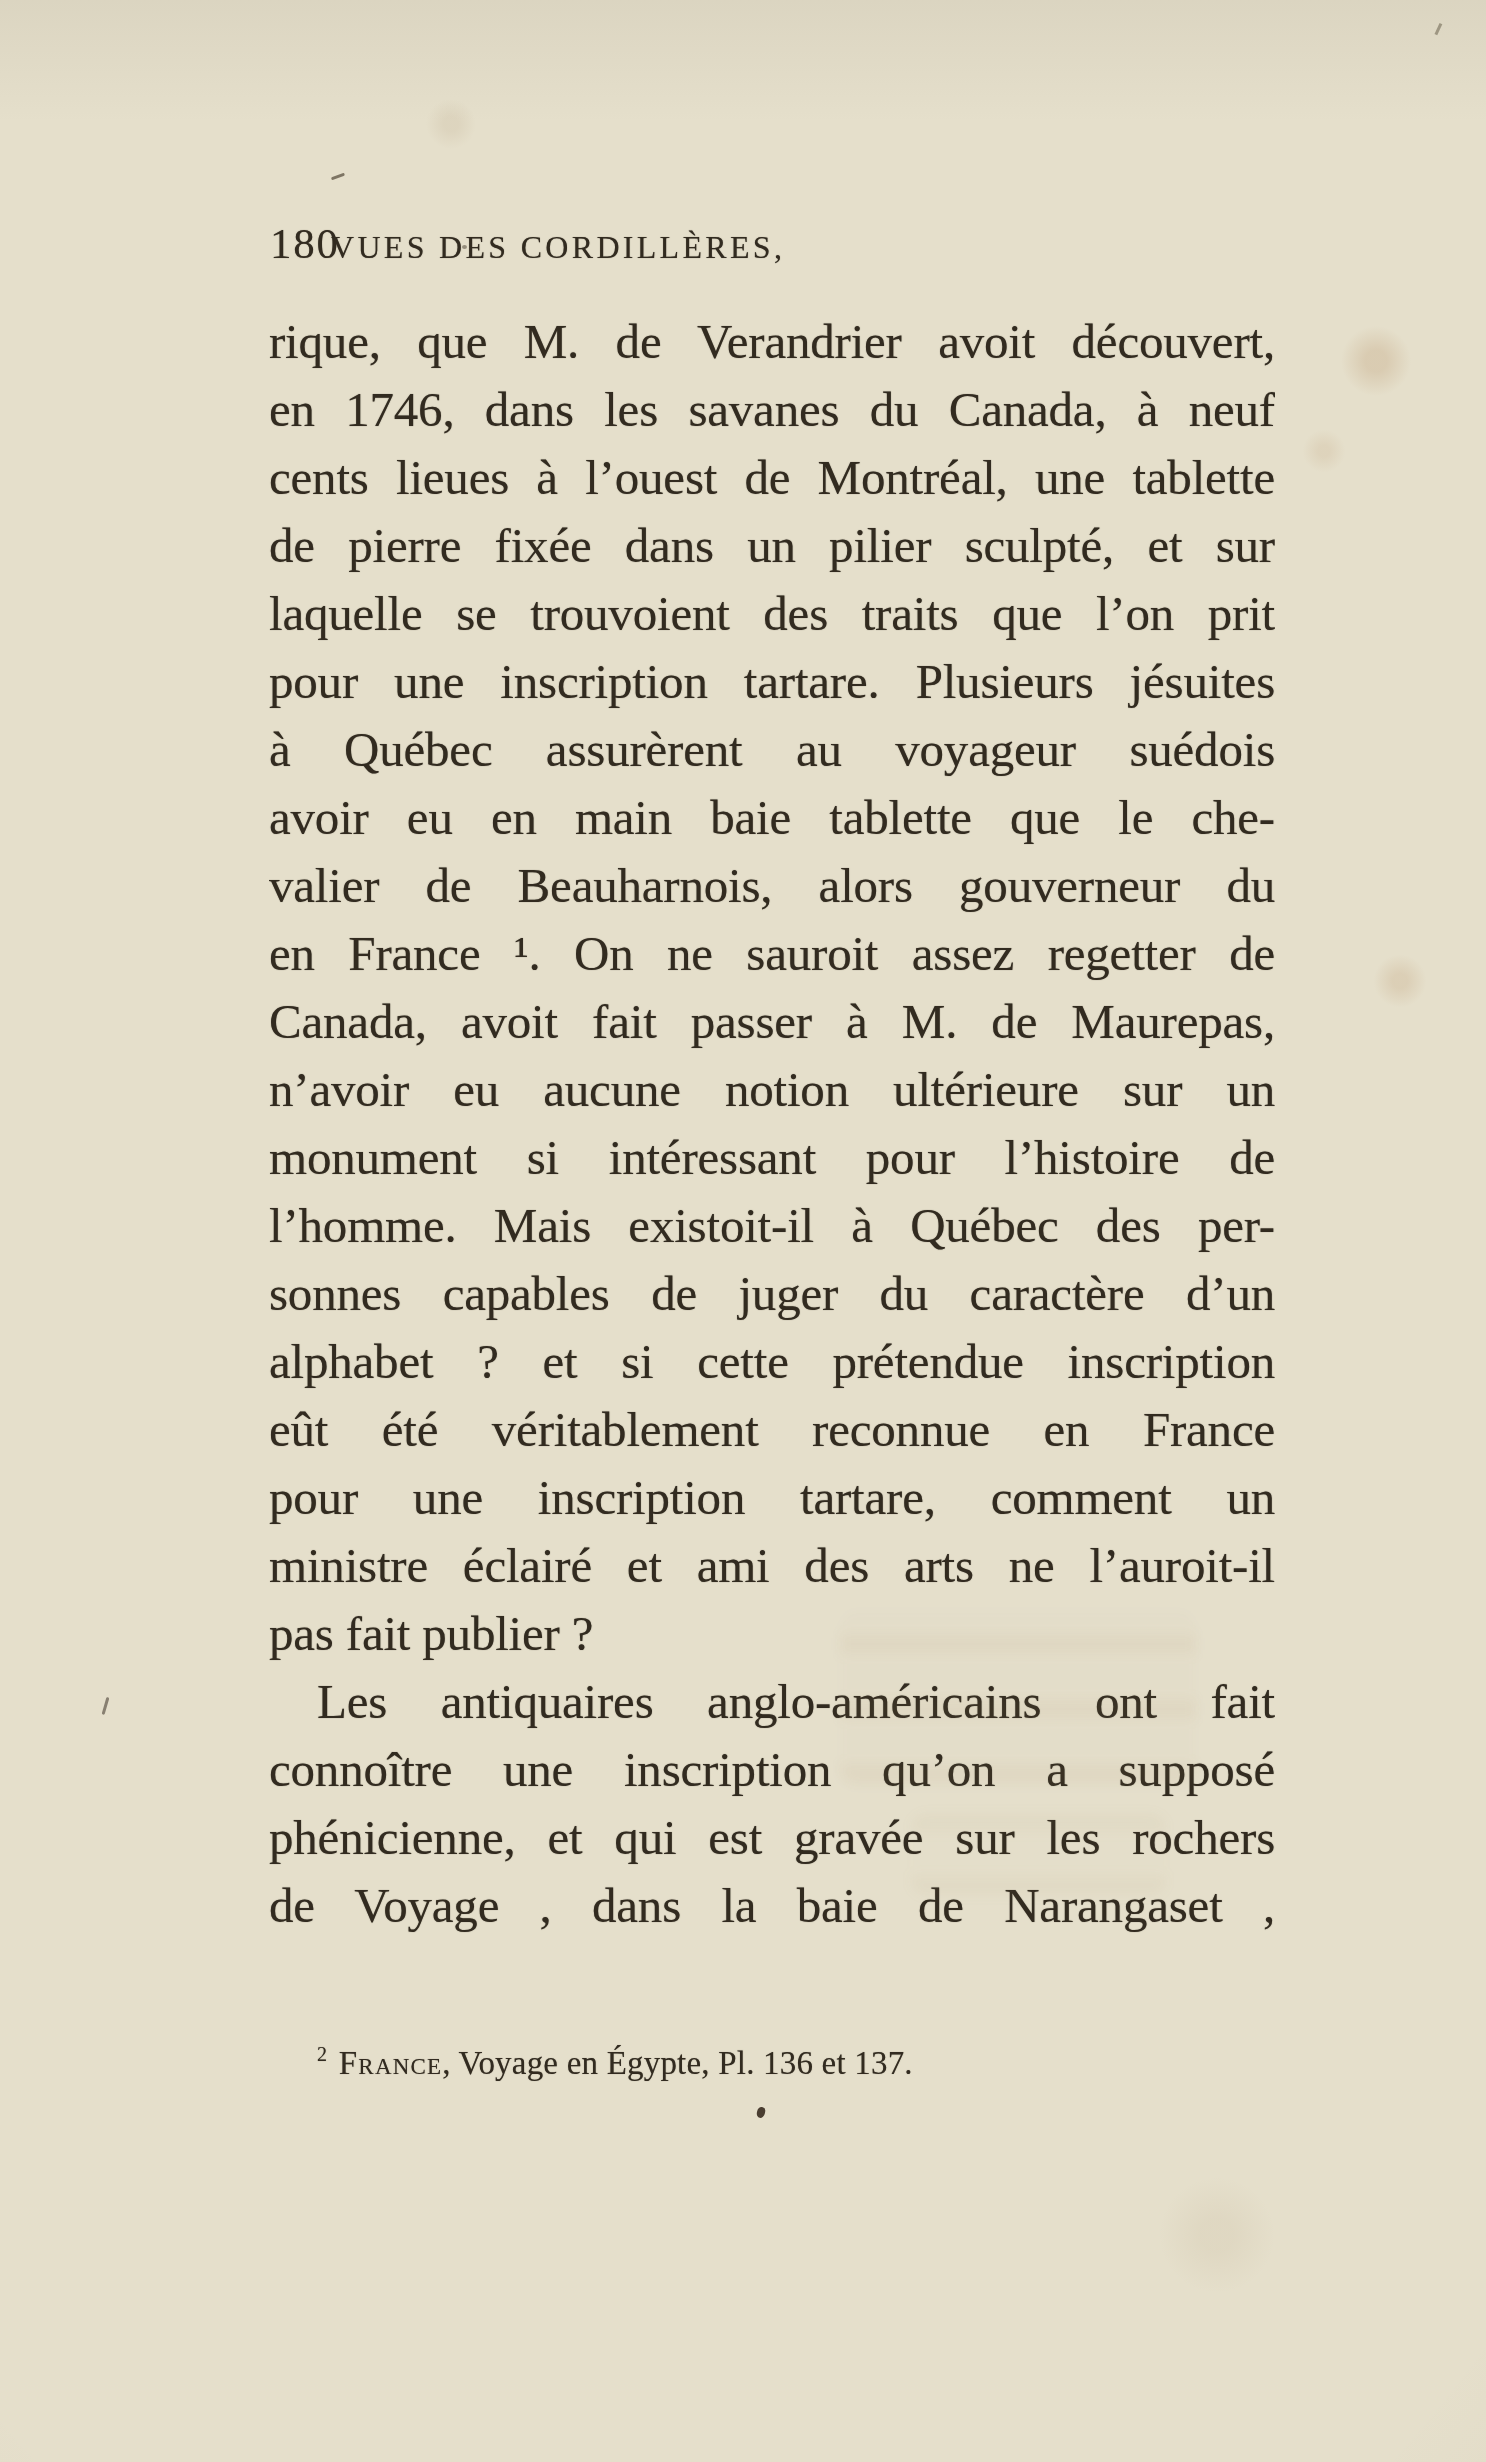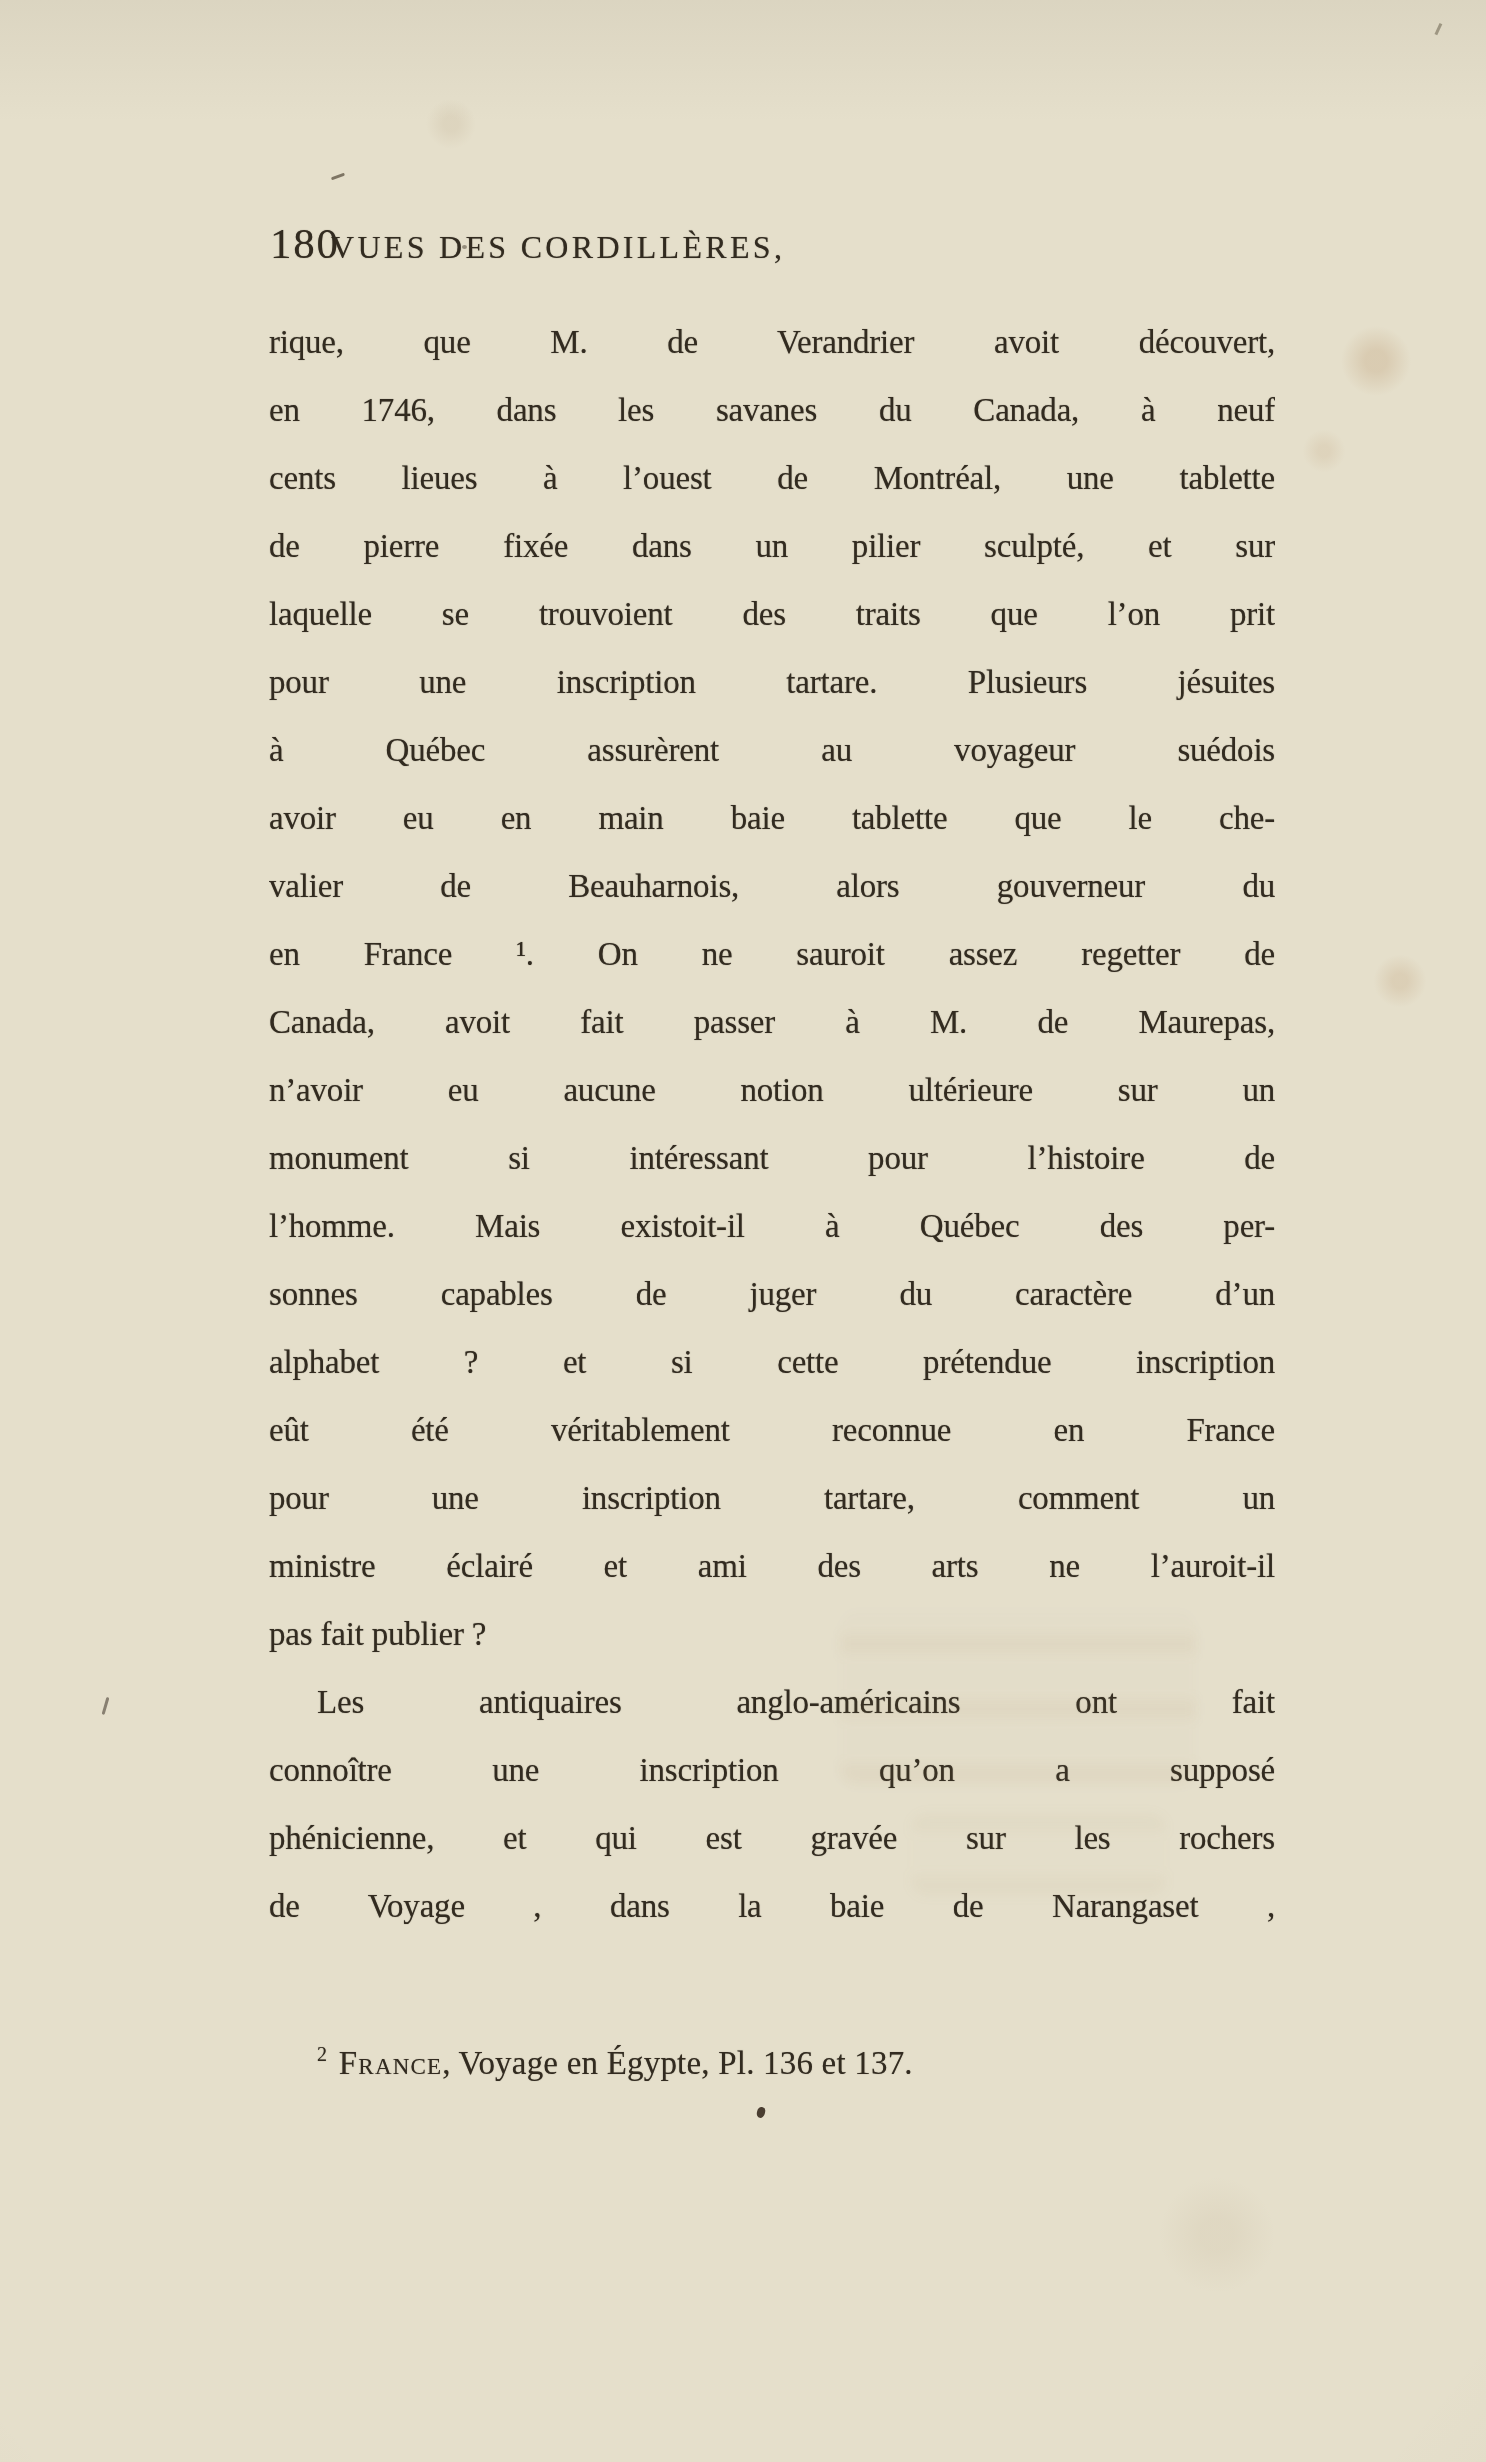--- a/index.html
+++ b/index.html
@@ -53,21 +53,21 @@
   
   .body-text {
     position: absolute;
     left: 269px;
     top: 308px;
     width: 1006px;
   }
   .line {
     height: 68px;
     line-height: 68px;
-    font-size: 33px;
+    font-size: 49px;
     letter-spacing: -0.2px;
     text-align: justify;
     text-align-last: justify;
     overflow: hidden;
     text-shadow: 0 0 1.1px rgba(50,43,32,0.55);
   }
   .line.para-end {
     text-align-last: left;
   }
   .line.indent {

